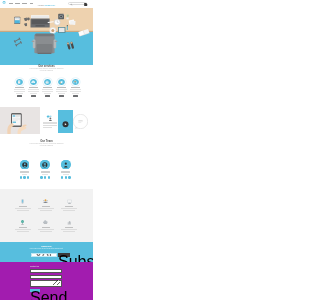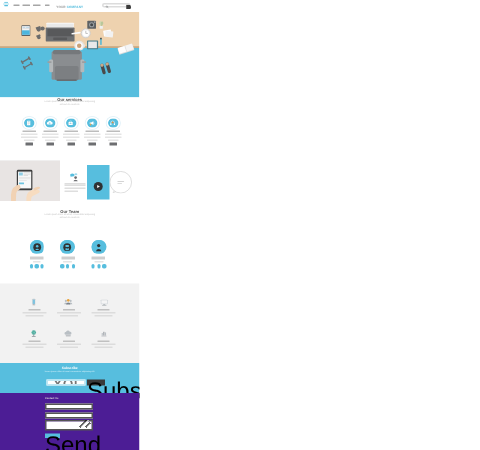--- a/index.html
+++ b/index.html
@@ -72,21 +72,21 @@
   .fcell .fl{margin-top:.8px;height:.75px;background:#dcdcdc;border-radius:.2px;}
 
   
   .subs{left:0;top:242px;width:93px;height:20px;background:#57bede;}
   .subs .st{width:93px;text-align:center;font-size:2.2px;font-weight:bold;color:#fff;line-height:2.5px;}
   .subs .ss{width:93px;text-align:center;font-size:1.4px;color:#d5f0f9;line-height:1.7px;}
   .inpt{left:31px;top:11px;width:26px;height:4px;background:#fff;border:.35px solid #bfe7f3;box-sizing:border-box;}
   .sbtn{left:58px;top:11px;width:12px;height:4px;background:#3a3a3a;}
 
   
-  .foot{left:0;top:262px;width:93px;height:38px;background:#4c1d95;}
+  .foot{left:0;top:262px;width:93px;height:38px;background:#a21caf;}
   .fh{left:30px;top:3px;font-size:1.7px;color:#d8d8d8;font-weight:bold;line-height:2px;}
   .finp{left:30px;width:32px;height:3.4px;background:#fff;border:.3px solid #555;box-sizing:border-box;}
   .fbtn{left:30px;top:26.5px;width:10px;height:3.2px;background:#57bede;}
 </style>
 </head>
 <body>
 
 <div class="page">
 
   <div class="abs hdr">

